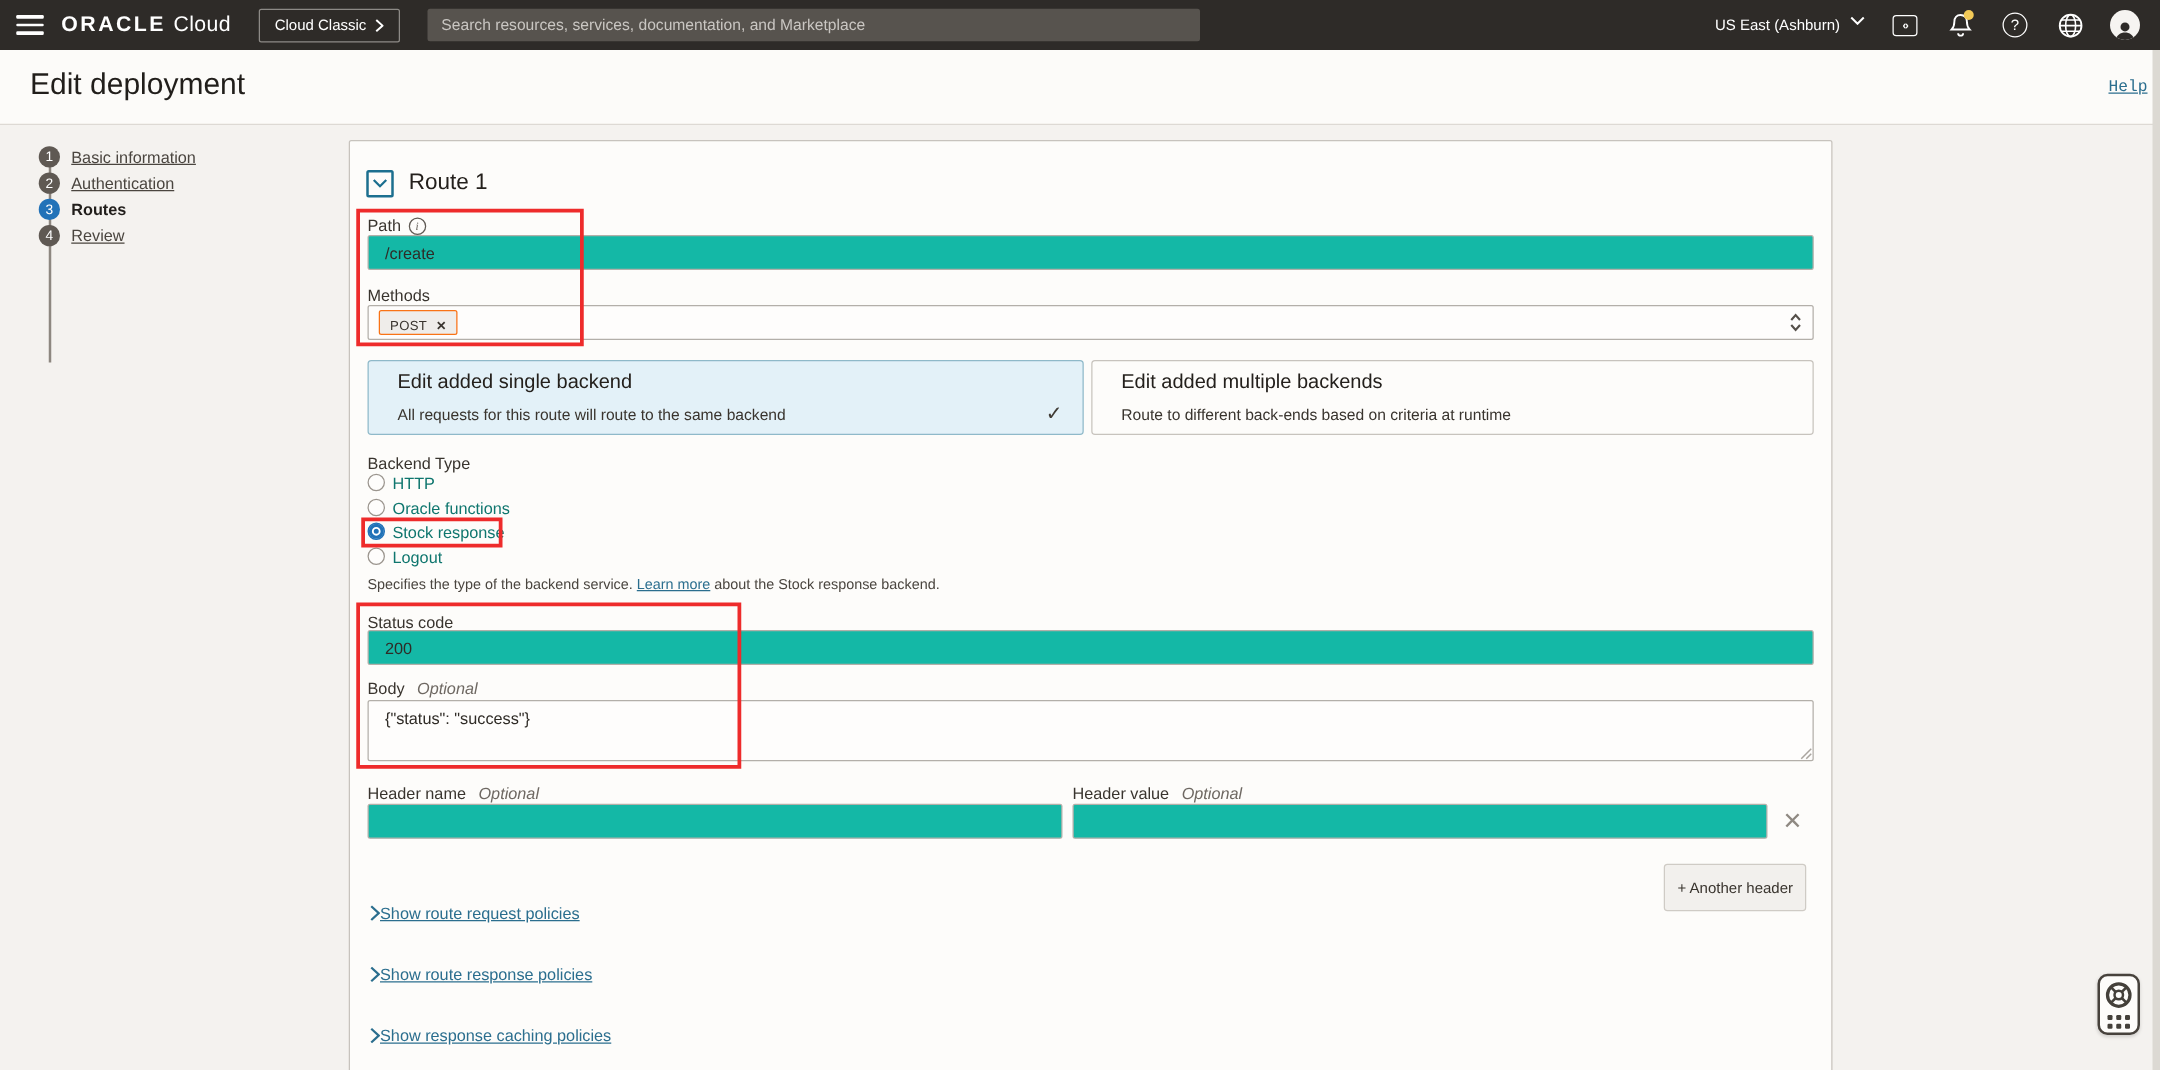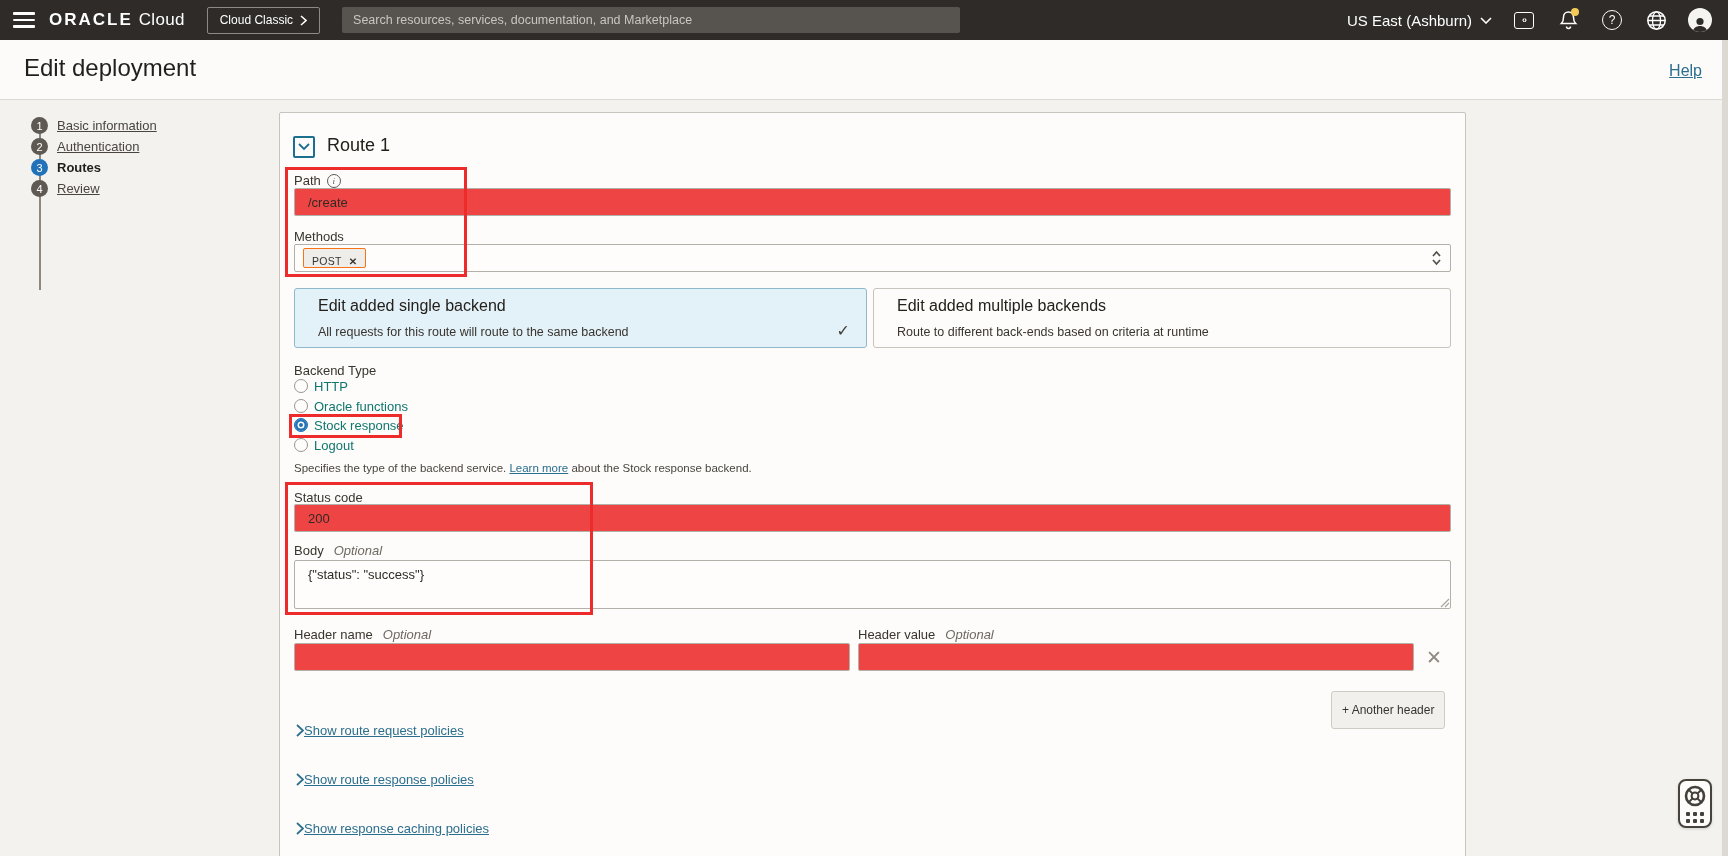--- a/index.html
+++ b/index.html
@@ -12,51 +12,51 @@
   .hamburger { width:22px; height:16px; margin-left:13px; display:flex; flex-direction:column; justify-content:space-between; cursor:pointer; }
   .hamburger span { display:block; height:2.6px; background:#fff; border-radius:1px; }
   .brand { margin-left:14px; color:#fff; white-space:nowrap; cursor:pointer; }
   .brand b { font-size:17px; font-weight:700; letter-spacing:2px; }
   .brand i { font-style:normal; font-size:17px; font-weight:300; margin-left:6px; letter-spacing:.3px; }
   .classic-btn { margin-left:22px; height:27px; padding:0 12px; border:1px solid #8d8a86; border-radius:2px; background:transparent; color:#fff; font-size:12px; display:flex; align-items:center; gap:7px; cursor:pointer; }
   .search-wrap { margin-left:22px; width:618px; height:26px; }
   .search-input { width:100%; height:100%; background:#57534e; border:none; border-radius:2px; color:#d7d4d0; font-size:12.5px; padding:0 11px; outline:none; }
   .search-input::placeholder { color:#c9c6c2; opacity:1; }
   .topbar-right { margin-left:auto; display:flex; align-items:center; gap:20px; padding-right:16px; }
-  .region { color:#fff; font-size:15px; display:flex; align-items:center; gap:8px; cursor:pointer; white-space:nowrap; }
+  .region { color:#fff; font-size:12px; display:flex; gap:8px; cursor:pointer; white-space:nowrap; }
   .tb-icon { width:24px; height:24px; display:flex; align-items:center; justify-content:center; cursor:pointer; position:relative; }
   .win-icon { width:20px; height:17px; border:1.6px solid #fff; border-radius:3px; color:#fff; font-size:9px; letter-spacing:-1px; display:flex; align-items:center; justify-content:center; font-weight:700; }
   .bell-badge { position:absolute; right:1px; top:0; width:8px; height:8px; border-radius:50%; background:#f3ca57; }
   .q-icon { width:20px; height:20px; border:1.6px solid #fff; border-radius:50%; color:#fff; font-size:12px; display:flex; align-items:center; justify-content:center; }
   .avatar { width:24px; height:24px; border-radius:50%; background:#f6f4f1; display:flex; align-items:flex-end; justify-content:center; overflow:hidden; }
 
   
   .page-header { position:absolute; left:0; top:40px; width:1728px; height:60px; background:#fcfbf9; border-bottom:1px solid #ddd9d4; }
   .page-title { position:absolute; left:24px; top:14px; font-size:24px; font-weight:500; color:#211e1b; }
-  .help-link { position:absolute; right:26px; top:22px; font-size:16px; color:#2b6e8e; text-decoration:underline; cursor:pointer; }
+  .help-link { position:absolute; right:10px; top:22px; font-size:13px; color:#2b6e8e; text-decoration:underline; cursor:pointer;font-family:Liberation Mono, monospace; }
 
   
   .wizard { position:absolute; left:31px; top:117px; }
   .wizard-line { position:absolute; left:8px; top:9px; width:2px; height:164px; background:#8d8780; }
   .wstep { position:relative; display:flex; align-items:center; height:17px; margin-bottom:4px; }
   .wnum { width:17px; height:17px; border-radius:50%; background:#5f5953; color:#fff; font-size:11px; display:flex; align-items:center; justify-content:center; flex:none; z-index:1; }
   .wstep.active .wnum { background:#2172b8; }
   .wlabel { margin-left:9px; font-size:13px; color:#4a453f; text-decoration:underline; cursor:pointer; white-space:nowrap; }
   .wstep.active .wlabel { font-weight:700; color:#211e1b; text-decoration:none; cursor:default; }
 
   
   .card { position:absolute; left:279px; top:112px; width:1187px; height:760px; background:#fdfcfa; border:1px solid #c7c3bd; border-radius:2px; }
   .route-box { position:absolute; left:13px; top:23px; width:22px; height:22px; border:2px solid #1c6f8f; border-radius:2px; display:flex; align-items:center; justify-content:center; cursor:pointer; background:#fdfcfa; }
   .route-title { position:absolute; left:47px; top:22px; font-size:18px; color:#24201c; }
 
   .fld-label { position:absolute; font-size:13px; color:#39342e; display:flex; align-items:center; gap:6px; white-space:nowrap; }
   .opt { font-style:italic; color:#6e6862; margin-left:4px; }
   .info-icon { width:14px; height:14px; border:1.2px solid #5f5a54; border-radius:50%; font-size:9px; color:#5f5a54; display:flex; align-items:center; justify-content:center; font-family:"Liberation Serif", serif; font-style:italic; cursor:pointer; }
 
-  .txt-input { position:absolute; height:28px; border:1px solid #b3afa9; border-radius:2px; background:#ef4444; font-size:13px; color:#2f2b26; padding:0 13px; font-family:"Liberation Sans", sans-serif; outline:none; }
+  .txt-input { position:absolute; height:28px; border:1px solid #b3afa9; border-radius:2px; background:#14b8a6; font-size:13px; color:#2f2b26; padding:0 13px; font-family:"Liberation Sans", sans-serif; outline:none; }
   .methods-field { position:absolute; left:14px; top:131px; width:1157px; height:28px; border:1px solid #b3afa9; border-radius:2px; background:#fefdfc; display:flex; align-items:center; padding:0 8px; cursor:text; }
   .chip { height:20px; background:#efedea; border:1px solid #f97316; border-radius:2px; display:flex; align-items:flex-end; gap:7px; padding:0 8px; font-size:10.5px; color:#39342e; letter-spacing:.3px; }
   .chip .x { font-size:10px; font-weight:700; color:#39342e; cursor:pointer; }
   .stepper { margin-left:auto; cursor:pointer; display:flex; align-items:center; }
 
   .bk-card { position:absolute; top:175px; height:60px; border:1px solid #c7c3bd; border-radius:3px; background:#fdfcfa; cursor:pointer; }
   .bk-card.sel { background:#e3f1f8; border-color:#8fb9c9; }
   .bk-title { position:absolute; left:23px; top:8px; font-size:16px; color:#24201c; }
   .bk-sub { position:absolute; left:23px; top:36px; font-size:12.5px; color:#39342e; }
   .bk-check { position:absolute; right:16px; top:32px; font-size:16px; color:#403b35; }

